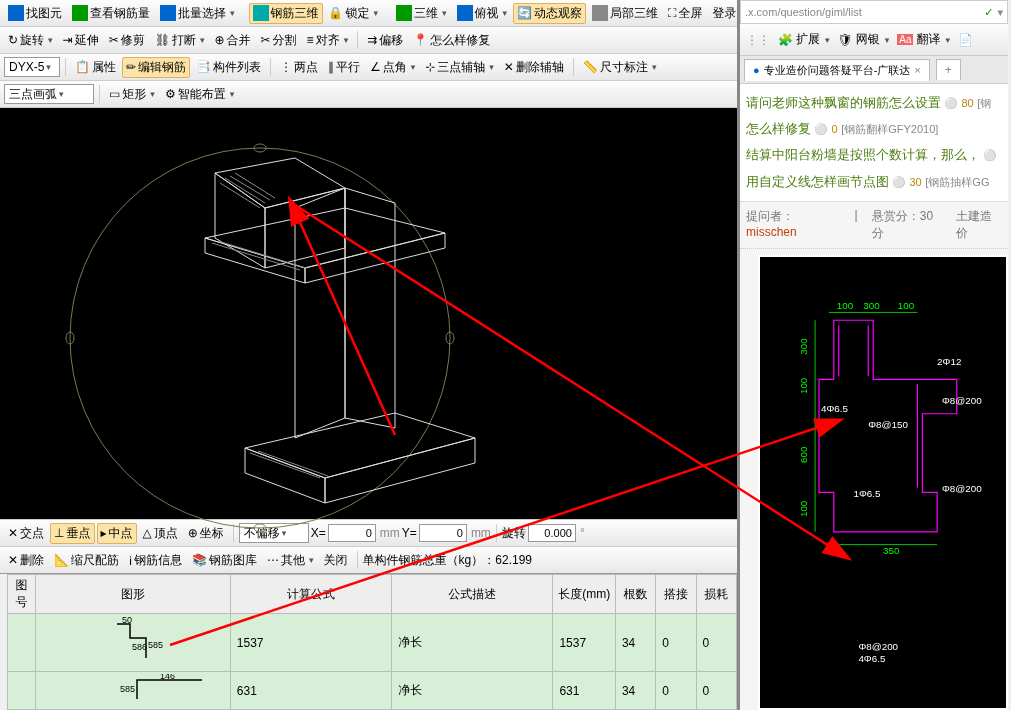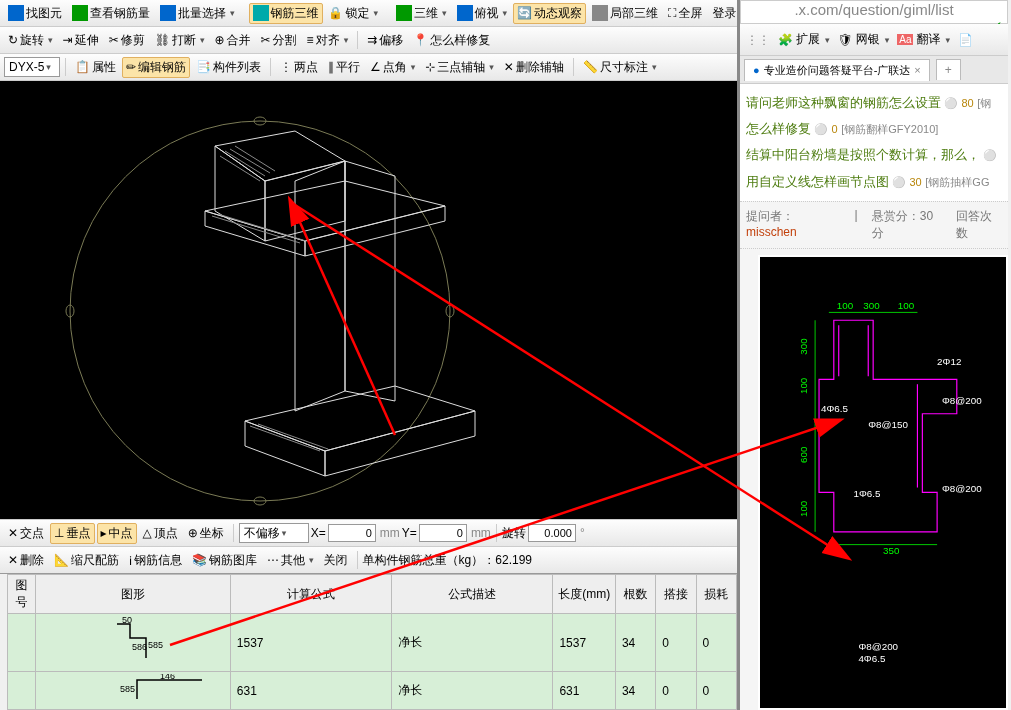--- a/index.html
+++ b/index.html
@@ -31,21 +31,21 @@
 .infobar { height: 27px; background: linear-gradient(#fdfdfd, #e8e8e8); border-top: 1px solid #ccc; display: flex; align-items: center; padding: 0 4px; gap: 2px; }
 
 
 .tbl-wrap { border-top: 1px solid #999; padding-left: 7px; }
 .tbl { width: 100%; border-collapse: collapse; font-size: 12px; }
 .tbl th { background: #eee; border: 1px solid #bbb; padding: 2px 4px; font-weight: normal; text-align: center; height: 20px; }
 .tbl td { border: 1px solid #bbb; padding: 2px 6px; height: 55px; background: #d7efd7; text-align: left; }
 .shape-cell { background: #d7efd7; position: relative; }
 
 
-.addr-bar { height: 24px; background: #fff; border: 1px solid #ccc; display: flex; align-items: center; padding: 0 4px; color: #888; font-size: 15px; flex-direction: column; }
+.addr-bar { height: 24px; background: #fff; border: 1px solid #ccc; display: flex; align-items: center; padding: 0 4px; color: #888; font-size: 11px; }
 .rt-toolbar { height: 32px; background: linear-gradient(#fdfdfd, #e8e8e8); border-bottom: 1px solid #ccc; display: flex; align-items: center; padding: 0 6px; gap: 8px; }
 .rt-btn { display: inline-flex; align-items: center; gap: 3px; font-size: 12px; cursor: pointer; }
 .tab-bar { height: 28px; background: #e8e8e8; border-bottom: 1px solid #ccc; display: flex; align-items: center; padding: 0 4px; }
 .tab { background: #fff; border: 1px solid #bbb; border-bottom: none; padding: 3px 8px; font-size: 11px; display: flex; align-items: center; gap: 4px; max-width: 200px; }
 .qa-list { padding: 6px; background: #fff; }
 .qa-item { padding: 4px 0; font-size: 13px; line-height: 1.4; border-bottom: 0px; }
 .qa-link { color: #4d7c0f; cursor: pointer; }
 .coin { color: #b8860b; font-size: 11px; }
 .qa-tag { color: #888; font-size: 11px; }
 .qa-meta { padding: 6px; color: #777; font-size: 12px; display: flex; gap: 14px; border-top: 1px dotted #ccc; border-bottom: 1px dotted #ccc; }
@@ -127,20 +127,26 @@
       <span class="tb-sep"></span>
       <span class="tb-btn">⋮<span>两点</span></span>
       <span class="tb-btn">∥<span>平行</span></span>
       <span class="tb-btn dd-arrow">∠<span>点角</span></span>
       <span class="tb-btn dd-arrow">⊹<span>三点辅轴</span></span>
       <span class="tb-btn">✕<span>删除辅轴</span></span>
       <span class="tb-sep"></span>
       <span class="tb-btn dd-arrow">📏<span>尺寸标注</span></span>
     </div>
 
+    <div class="toolbar">
+      <span class="combo dd-arrow" style="min-width:90px">三点画弧</span>
+      <span class="tb-sep"></span>
+      <span class="tb-btn dd-arrow">▭<span>矩形</span></span>
+      <span class="tb-btn dd-arrow">⚙<span>智能布置</span></span>
+    </div>
 
     <div class="viewport">
       <svg class="model" width="740" height="430">
 
         <circle cx="260" cy="230" r="190" fill="none" stroke="#7a7a55" stroke-width="1"></circle>
         <ellipse cx="260" cy="40" rx="6" ry="4" fill="none" stroke="#7a7a55"></ellipse>
         <ellipse cx="260" cy="420" rx="6" ry="4" fill="none" stroke="#7a7a55"></ellipse>
         <ellipse cx="70" cy="230" rx="4" ry="6" fill="none" stroke="#7a7a55"></ellipse>
         <ellipse cx="450" cy="230" rx="4" ry="6" fill="none" stroke="#7a7a55"></ellipse>
 
@@ -307,21 +313,21 @@
         <span class="qa-link">用自定义线怎样画节点图</span>
         <span class="coin"> ⚪ </span><span class="coin">30</span>
         <span class="qa-tag">[钢筋抽样GG</span>
       </div>
     </div>
 
     <div class="qa-meta">
       <span><span>提问者：</span><span style="color:#c2410c">misschen</span></span>
       <span>|</span>
       <span><span>悬赏分：</span><span>30分</span></span>
-      <span style="margin-left:auto">回答次数</span>
+      <span style="margin-left:auto">土建造价</span>
     </div>
 
     <div class="diagram">
       <svg width="100%" height="100%" viewBox="0 0 250 380">
         <g fill="none">
 
           <g stroke="#f0f" stroke-width="1.2">
             <path d="M75,25 L75,85 L60,85 L60,200 L75,200 L75,240 L180,240 L180,200 L165,200 L165,120 L200,120 L200,85 L115,85 L115,25 Z"></path>
             <line x1="80" y1="30" x2="80" y2="82"></line>
             <line x1="110" y1="30" x2="110" y2="82"></line>

